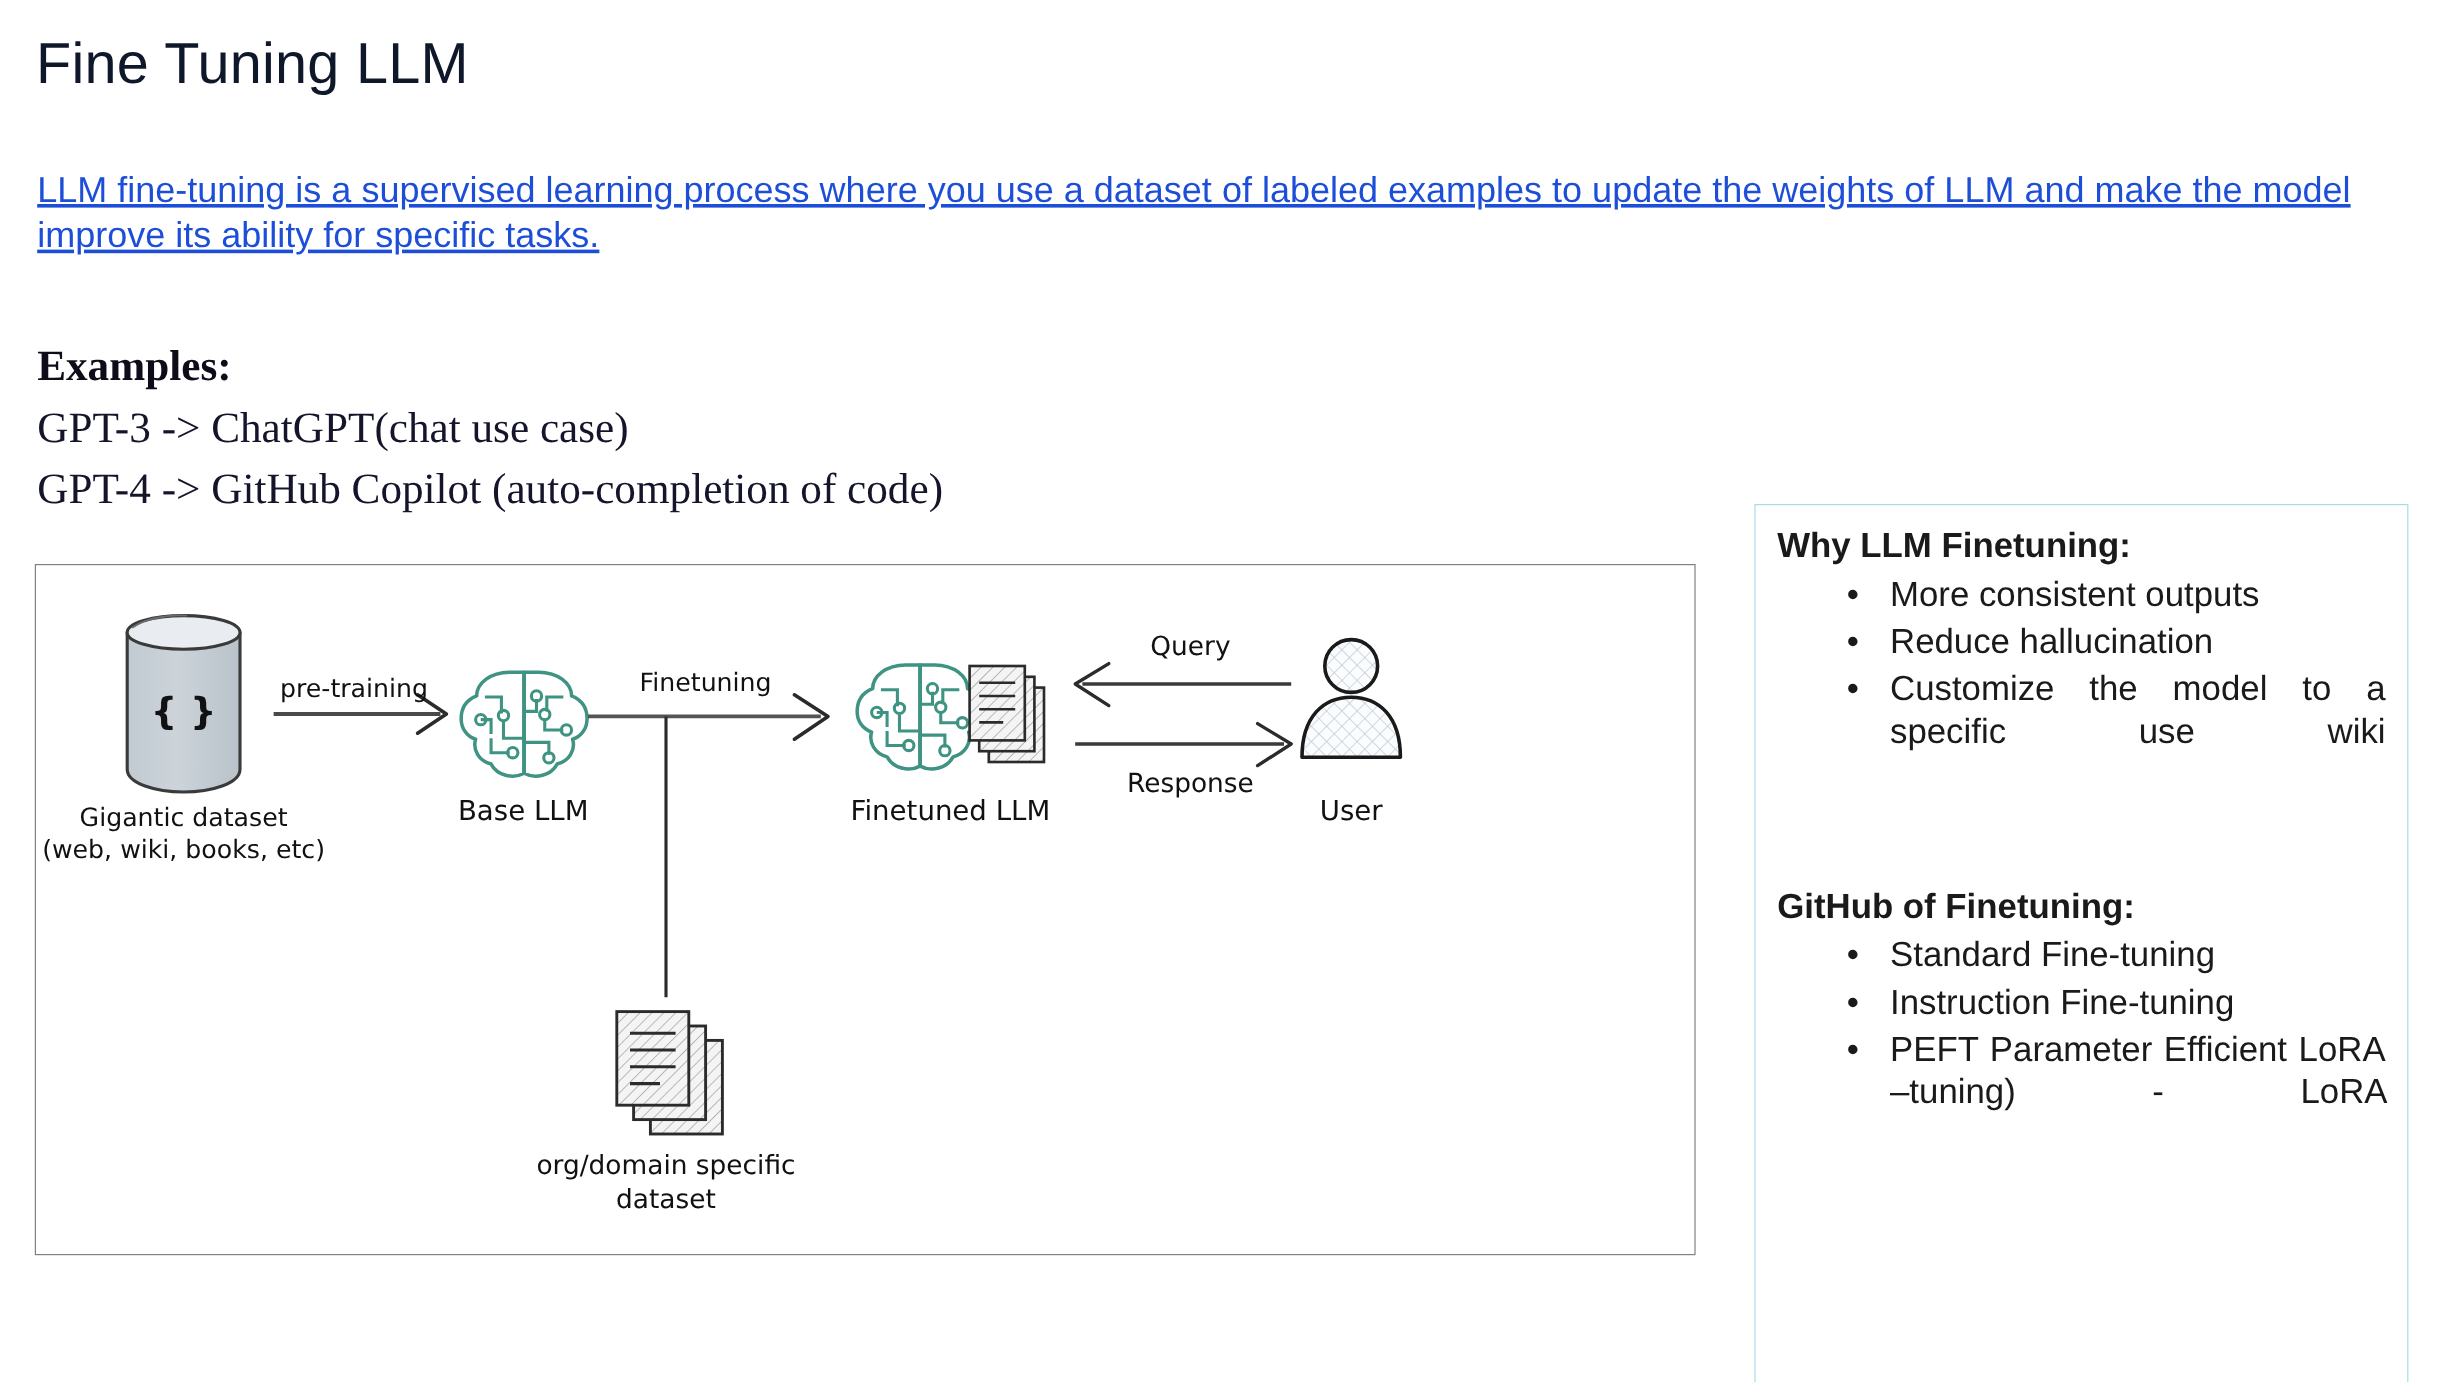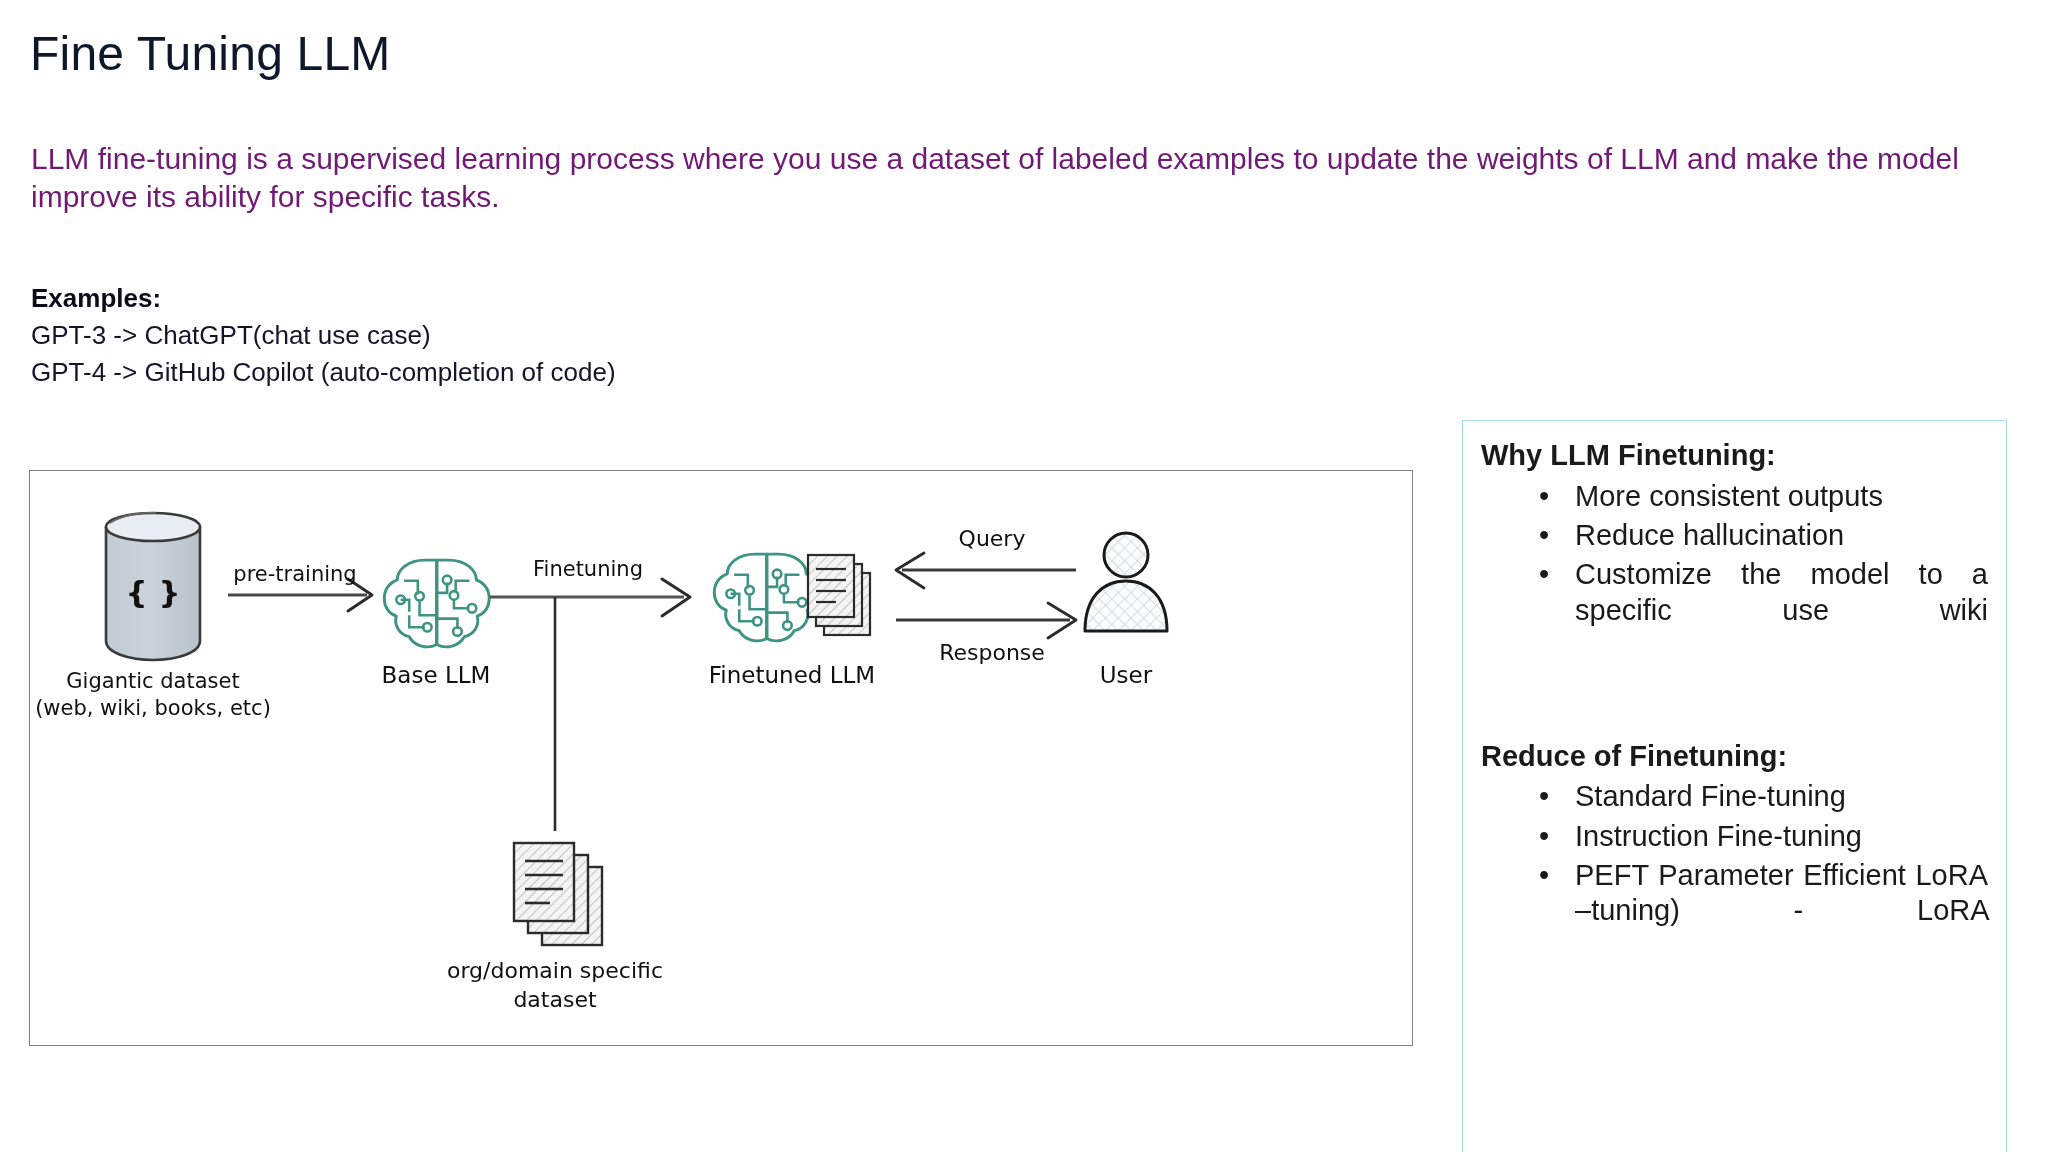--- a/index.html
+++ b/index.html
@@ -29,31 +29,33 @@
   }
 
   
   .body-para {
     position: absolute;
     left: 31px;
     top: 140px;
     width: 1965px;
     font-size: 30px;
     line-height: 1.28;
-    color: #701a75;
+    color: #1d4ed8;
+    text-decoration: underline;
   }
 
   
   .examples-block {
     position: absolute;
     left: 31px;
     top: 280px;
-    font-size: 26px;
+    font-size: 36px;
     line-height: 1.42;
     color: #14142b;
+    font-family: Liberation Serif, serif;
   }
   .examples-heading {
     font-weight: bold;
     color: #0d0d1a;
   }
   .example-line { white-space: nowrap; }
 
   
   .diagram-frame {
     position: absolute;
@@ -287,21 +289,21 @@
     <li>
       <span class="bullet-dot">•</span>
       <span>Reduce hallucination</span>
     </li>
     <li class="justify-2">
       <span class="bullet-dot">•</span>
       <span>Customize the model to a specific use wiki</span>
     </li>
   </ul>
 
-  <div class="panel-heading second">Reduce of Finetuning:</div>
+  <div class="panel-heading second">GitHub of Finetuning:</div>
   <ul class="panel-list">
     <li>
       <span class="bullet-dot">•</span>
       <span>Standard Fine-tuning</span>
     </li>
     <li>
       <span class="bullet-dot">•</span>
       <span>Instruction Fine-tuning</span>
     </li>
     <li class="justify-2">

